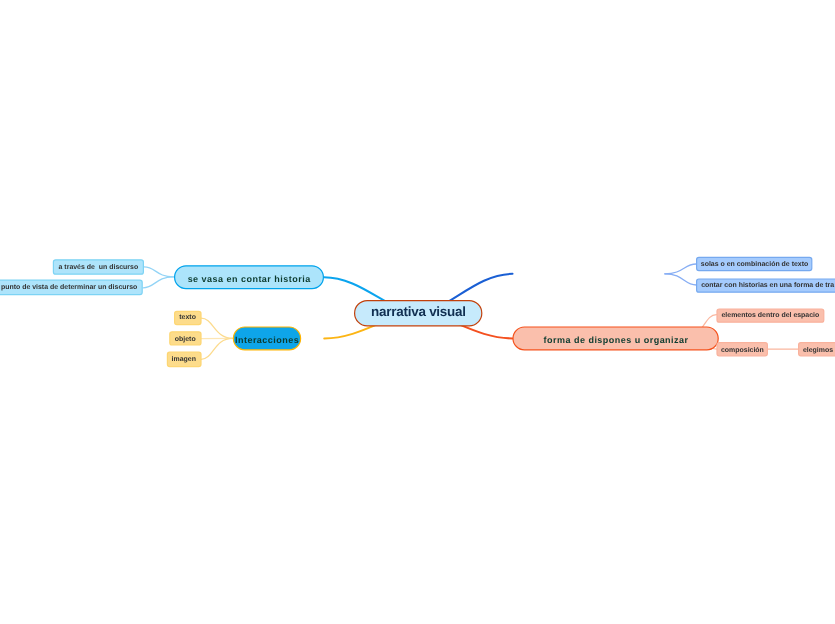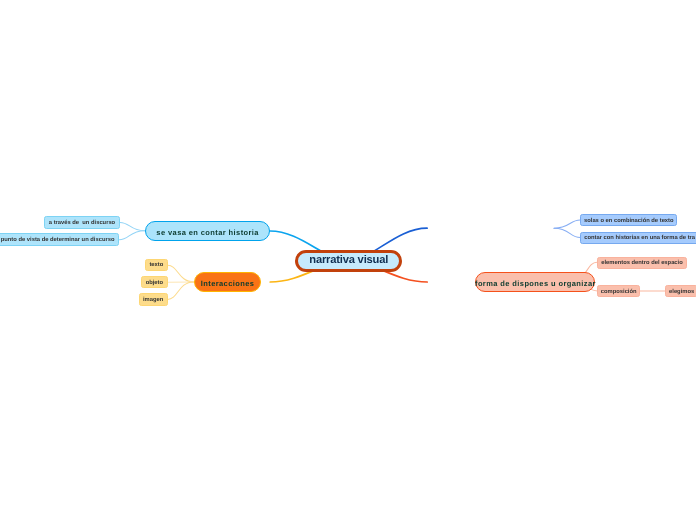--- a/index.html
+++ b/index.html
@@ -6,36 +6,36 @@
   html,body{margin:0;padding:0;background:#fff;}
   body{width:696px;height:520px;overflow:hidden;
        font-family:"Liberation Sans",sans-serif;-webkit-font-smoothing:antialiased;text-rendering:geometricPrecision;}
   #stage{position:relative;width:696px;height:520px;background:#fff;}
   svg.edges{position:absolute;left:0;top:0;width:696px;height:520px;overflow:visible;}
   .node{position:absolute;box-sizing:border-box;display:flex;align-items:center;
         justify-content:center;white-space:pre;text-align:center;line-height:1;}
 
   
   .n-center{left:295.3px;top:249.5px;width:107px;height:22.3px;
-            border:3px solid #c2410c;
+            border:1px solid #c2410c;
             background:#c6eafc;border-radius:11.2px;color:#112f51;
             font-size:11.2px;font-weight:bold;letter-spacing:-0.2px;text-indent:-0.2px;
             padding-top:0.8px;}
 
   
   .n-main{border-radius:10.2px;font-size:7.5px;font-weight:bold;
           letter-spacing:.4px;text-indent:.4px;color:#0c3b2f;padding-top:3px;}
   .n-left-main{left:144.7px;top:221px;width:125.5px;height:20.3px;
                border:1px solid #00a3ec;background:#ace4fb;}
   .n-right-main{left:427.1px;top:218.6px;width:127px;height:20.2px;
                 border:1px solid #005ed5;background:#a5cbfd;}
-  .n-bl-main{left:193.9px;top:272px;width:67px;height:20px;
-             border:1px solid #ffb400;background:#f97316;}
-  .n-br-main{left:427.2px;top:272px;width:120px;height:20px;
-             border:1px solid #f5511b;background:#fabfac;margin-left:48px;}
+  .n-bl-main{left:193.9px;top:272px;width:57px;height:20px;
+             border:1px solid #ffb400;background:#0ea5e9;}
+  .n-br-main{left:427.2px;top:272px;width:172px;height:20px;
+             border:1px solid #f5511b;background:#fabfac;}
 
   
   .n-leaf{border-radius:2.4px;font-size:5.8px;font-weight:bold;
           letter-spacing:0px;color:#333333;padding-top:3px;}
   .leaf-cyan{border:1px solid #7dd3f4;background:#aee4fb;}
   .leaf-blue{border:1px solid #76a9ef;background:#a5cbfd;}
   .leaf-orange{border:1px solid #fdd673;background:#fddc8b;}
   .leaf-red{border:1px solid #f9b29d;background:#fabfac;}
 </style>
 </head>

